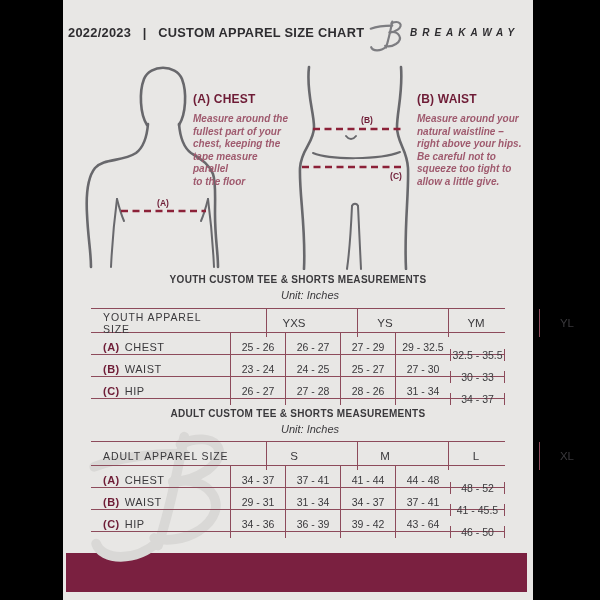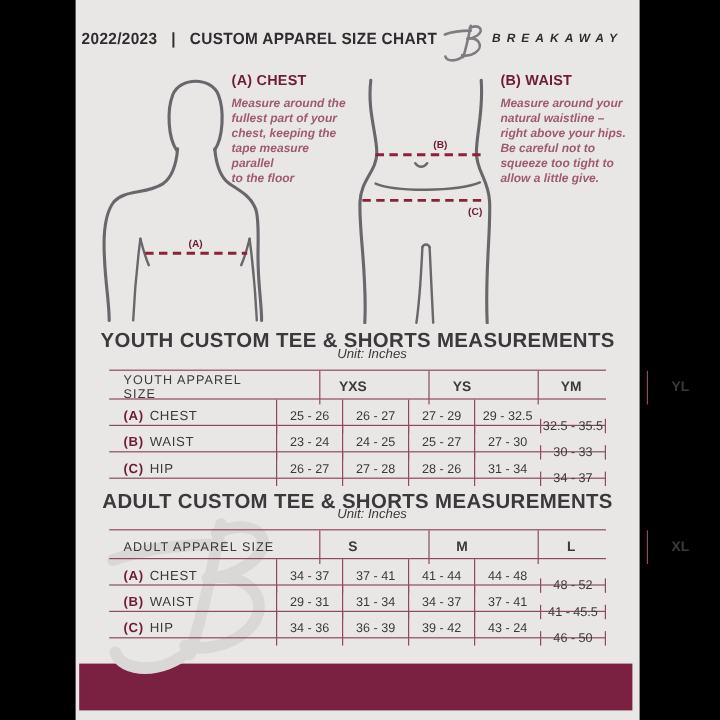--- a/index.html
+++ b/index.html
@@ -16,50 +16,50 @@
 
   
   .doc-title{left:5px;top:25px;font-size:13.5px;font-weight:bold;color:var(--text-dark);
     letter-spacing:.3px;white-space:pre;transform:scaleX(.95);transform-origin:left center;}
   .brand-text{left:347px;top:27px;font-size:10px;font-weight:bold;color:var(--text-dark);letter-spacing:5px;white-space:pre;font-style:italic;}
   .logo-svg{left:305px;top:17px;}
   .logo-stroke{fill:none;stroke:var(--logo-gray);stroke-width:2.4;stroke-linecap:round;}
   .wm-stroke{fill:none;stroke:var(--watermark-gray);stroke-width:2.6;stroke-linecap:round;}
 
   
-  .guide{width:112px;}
+  .guide{width:112px;margin-top:32px;}
   .guide h3{font-size:12px;font-weight:bold;color:var(--heading-maroon);letter-spacing:.2px;}
   .guide p{margin-top:7px;font-size:10px;line-height:12.5px;font-style:italic;
     color:var(--body-mauve);white-space:pre-line;font-weight:bold;}
   .guide-a{left:130px;top:60px;width:100px;}
   .guide-b{left:354px;top:60px;}
   .guide-c{left:354px;top:166px;}
 
   
   .fig-stroke{fill:none;stroke:var(--figure-gray);stroke-width:2.6;stroke-linecap:round;}
   .fig-thin{fill:none;stroke:var(--figure-gray);stroke-width:2;stroke-linecap:round;}
   .dash-line{fill:none;stroke:var(--dash-maroon);stroke-width:2.4;stroke-dasharray:7 4.5;}
   .dash-label{font-family:"Liberation Sans",sans-serif;font-size:8.5px;font-weight:bold;fill:var(--heading-maroon);}
 
   
-  .section-title{left:0;width:470px;text-align:center;font-size:17px;font-weight:bold;
+  .section-title{left:0;width:470px;text-align:center;font-size:10px;font-weight:bold;
     color:var(--text-charcoal);letter-spacing:.3px;}
   .section-unit{left:0;width:494px;text-align:center;font-size:11px;font-style:italic;color:var(--text-charcoal);}
 
   
   .size-table{left:28px;width:414px;border-top:1px solid var(--table-border);z-index:2;}
   .tr{display:grid;grid-template-columns:139px 55px 55px 55px 55px 55px;height:22px;
     border-bottom:1px solid var(--table-border);}
   .tr.head{height:24px;gap:36px;}
   .td{display:flex;align-items:center;justify-content:center;font-size:10.5px;color:var(--text-charcoal);}
   .td.val{border-left:1px solid var(--table-border);}
   .td.val:last-child{border-right:1px solid var(--table-border);margin-top:16px;}
   .td.lbl{justify-content:flex-start;padding-left:12px;letter-spacing:.5px;font-size:11px;}
   .tr.head .td.lbl{font-size:10.5px;letter-spacing:.9px;}
-  .tr.head .td.val{font-weight:bold;font-size:11.5px;}
+  .tr.head .td.val{font-weight:normal;font-size:11.5px;}
   .pfx{color:var(--heading-maroon);font-weight:bold;margin-right:5px;}
 
   .youth-table{top:308px;}
   .adult-table{top:441px;}
 
   .footer-bar{left:3px;top:553px;width:461px;height:39px;background:var(--footer-bar);}
   .watermark{left:20px;top:418px;z-index:1;}
 </style>
 </head>
 <body>
@@ -211,20 +211,20 @@
         <div class="td val">41 - 45.5</div>
       </div>
       <div class="tr">
         <div class="td lbl">
             <span class="pfx">(C)</span>
             <span>HIP</span>
           </div>
         <div class="td val">34 - 36</div>
         <div class="td val">36 - 39</div>
         <div class="td val">39 - 42</div>
-        <div class="td val">43 - 24</div>
+        <div class="td val">43 - 64</div>
         <div class="td val">46 - 50</div>
       </div>
     </div>
 
     <div class="abs footer-bar"></div>
   </div>
 </div>
 
 </body></html>

